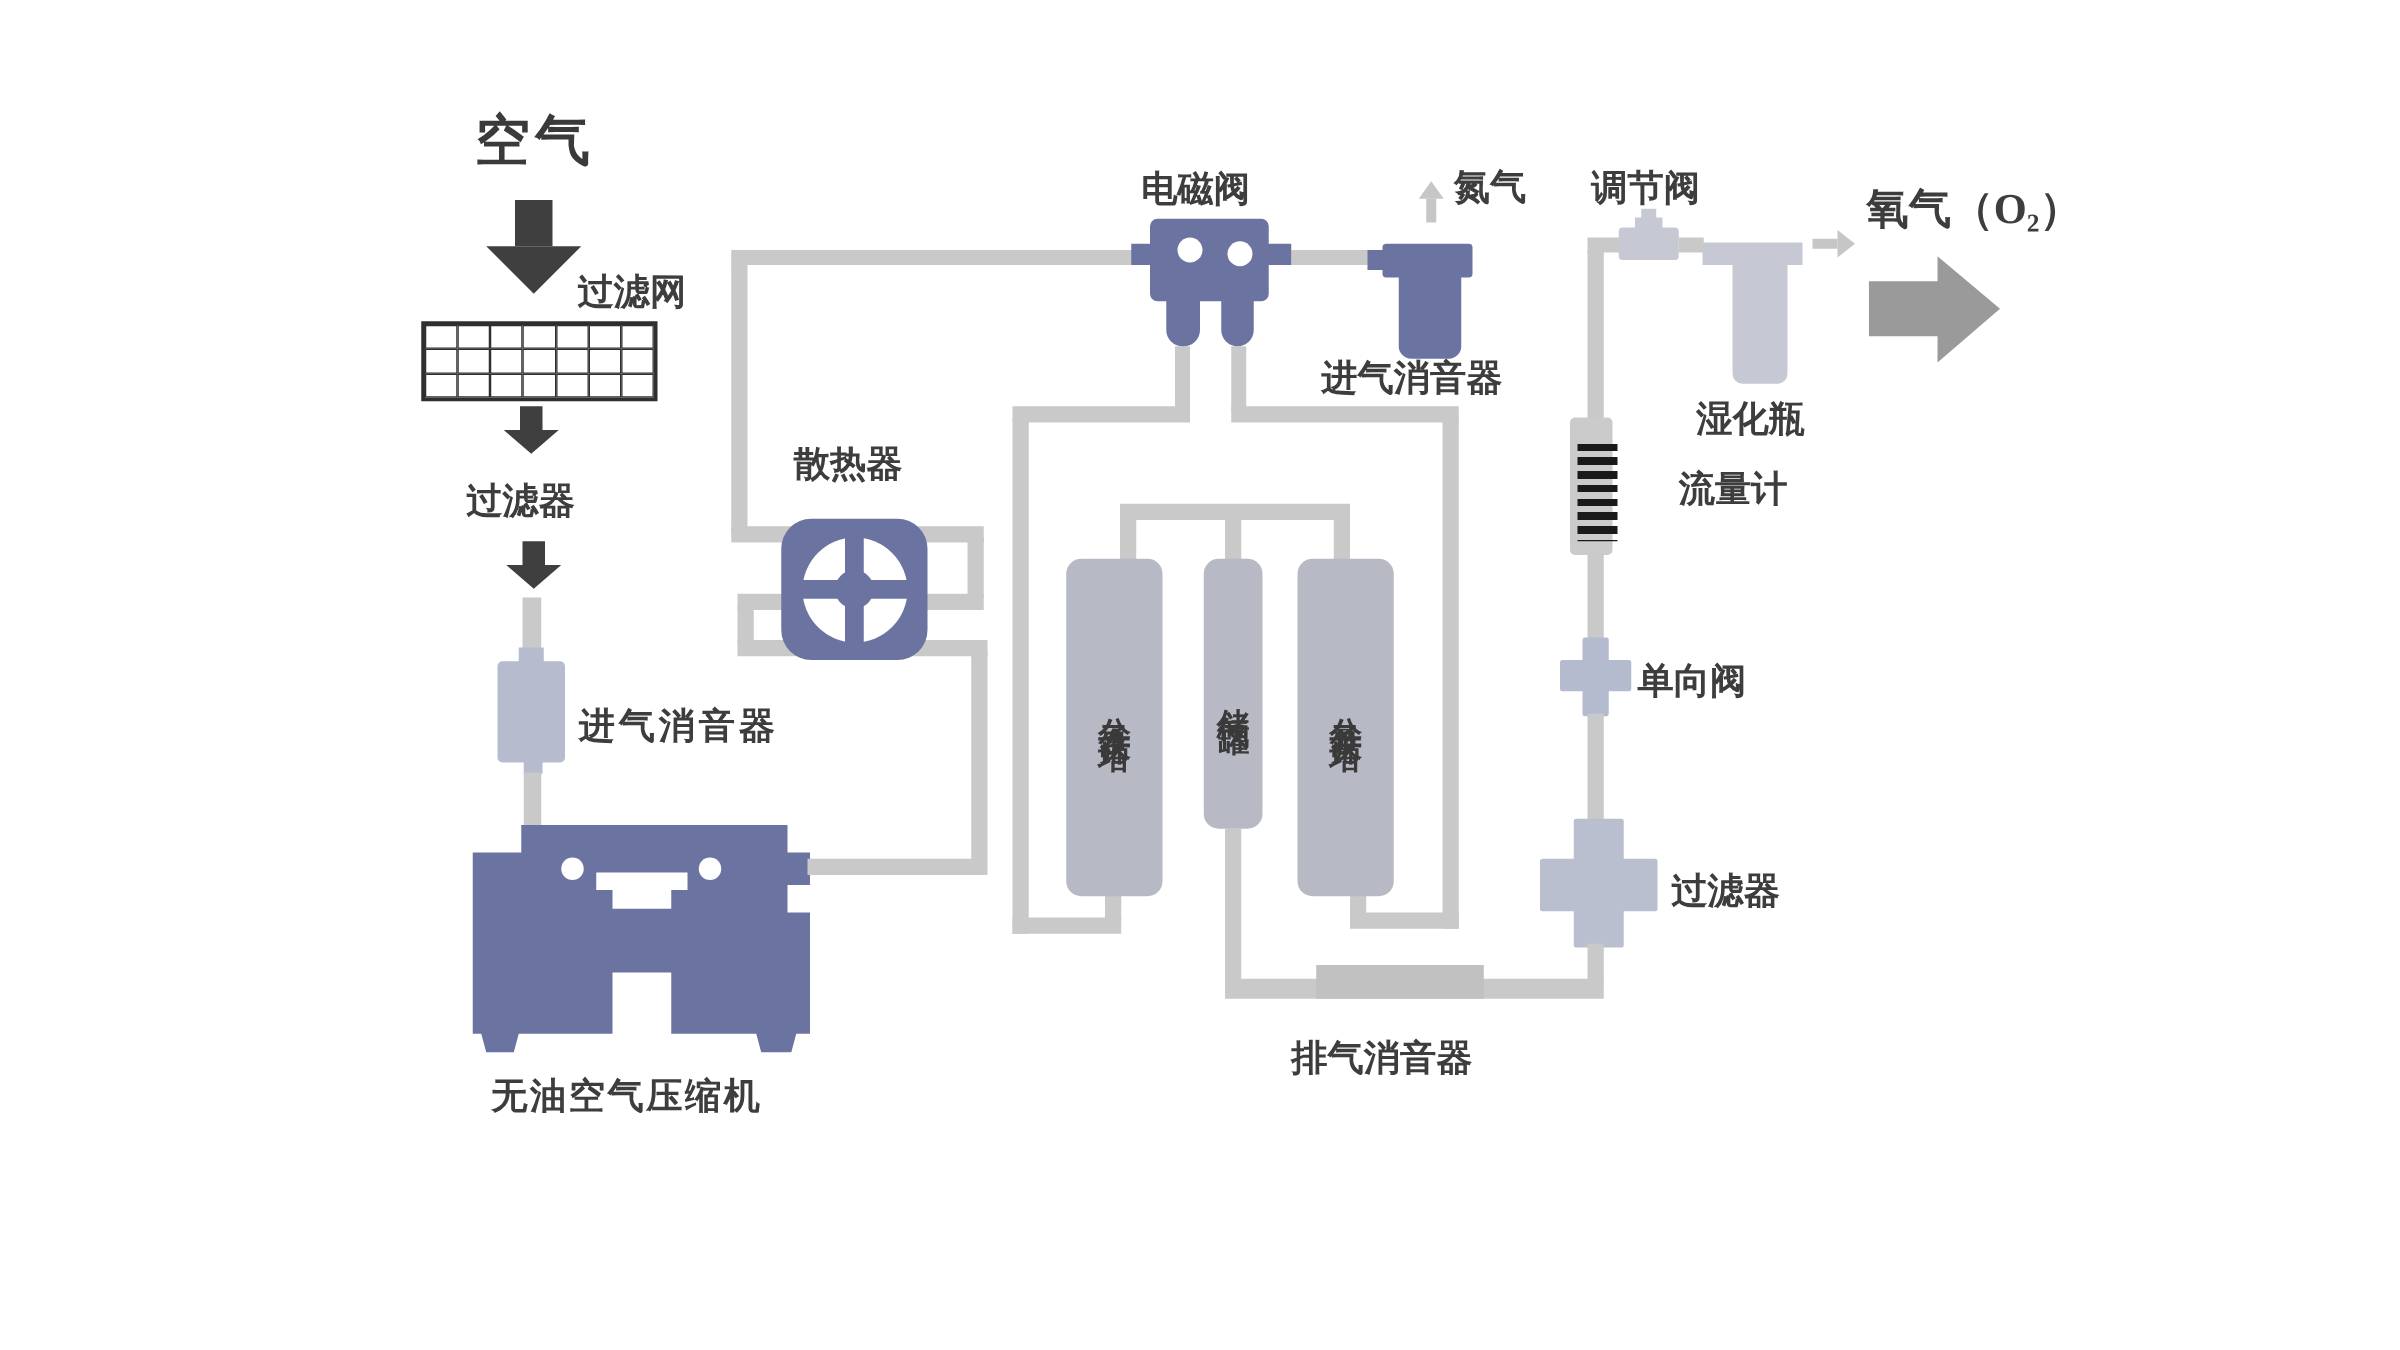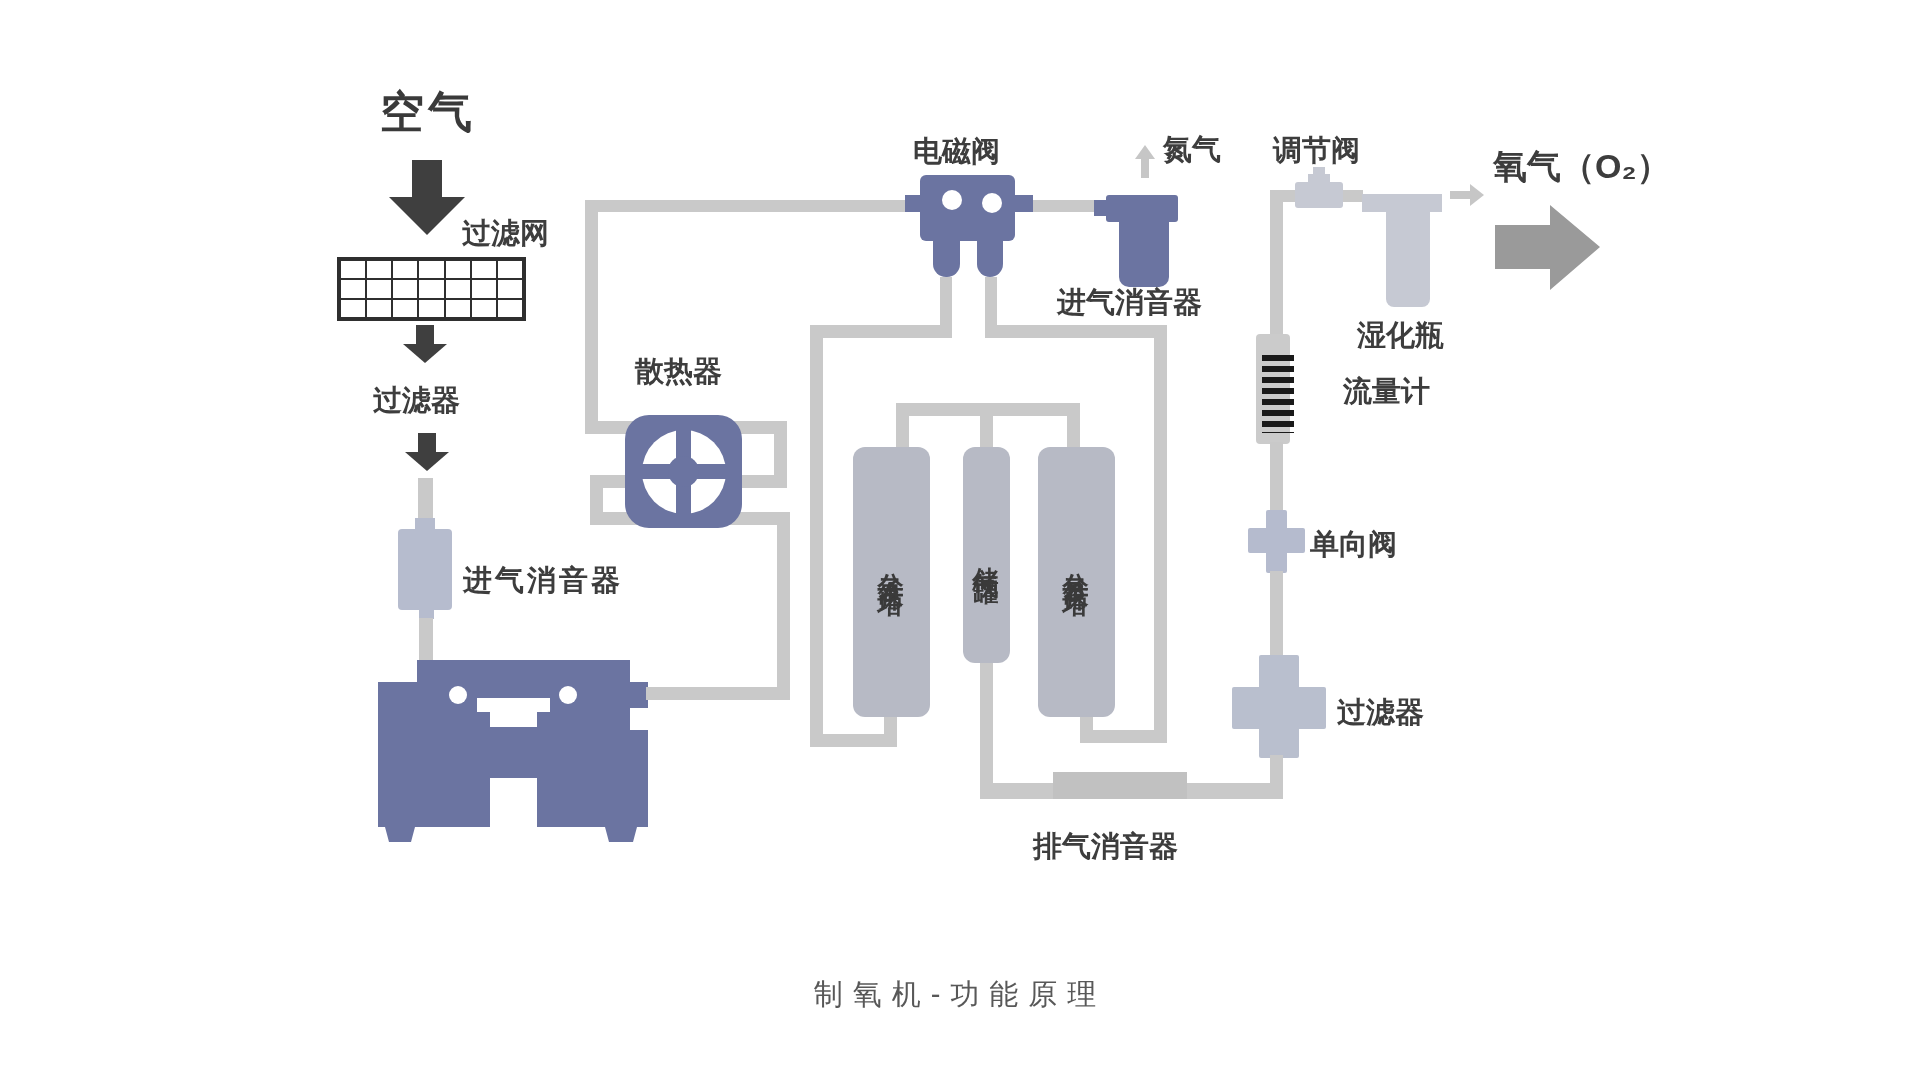--- a/index.html
+++ b/index.html
@@ -1,17 +1,17 @@
 <!DOCTYPE html>
 <html><head>
 <meta charset="utf-8">
 <style>
   html,body{margin:0;padding:0;background:#ffffff;}
   #stage{position:relative;width:1920px;height:1080px;background:#ffffff;overflow:hidden;
-         font-family:Liberation Sans, sans-serif;}
+         font-family:Liberation Serif, serif;}
   .abs{position:absolute;}
   .pipe{position:absolute;background:#c9c9c9;}
   .lbl{position:absolute;color:#3d3d3d;font-weight:bold;font-size:29px;white-space:nowrap;}
   .lbl-big{font-size:44px;letter-spacing:4px;color:#3a3a3a;}
   .lbl-o2{font-size:34px;}
   .dark{background:#6b74a1;}
   .darrow{position:absolute;}
   .darrow .stem{margin:0 auto;background:#3f3f3f;}
   .darrow .head{width:0;height:0;margin:0 auto;border-left-color:transparent !important;
                 border-right-color:transparent !important;border-bottom:none;}
@@ -86,20 +86,21 @@
   <div class="pipe" style="left:419px;top:618px;width:14px;height:62px;"></div>
 
   <svg class="abs" style="left:378px;top:655px;" width="270" height="187" viewBox="0 0 270 187">
     <path fill="#6b74a1" d="M0,27 L39,27 L39,5 L252,5 L252,27 L270,27 L270,172 L259,172 L255,187 L231,187 L227,172 L159,172 L159,123 L112,123 L112,172 L37,172 L33,187 L11,187 L7,172 L0,172 Z"></path>
     <rect x="99" y="43" width="73" height="14" fill="#ffffff"></rect>
     <rect x="112" y="57" width="47" height="15" fill="#ffffff"></rect>
     <rect x="252" y="53" width="18" height="22" fill="#ffffff"></rect>
     <circle cx="80" cy="40" r="9" fill="#ffffff"></circle>
     <circle cx="190" cy="40" r="9" fill="#ffffff"></circle>
   </svg>
+  <div class="lbl" style="left:393px;top:857px;letter-spacing:2px;">无油空气压缩机</div>
 
   <div class="pipe" style="left:585px;top:200px;width:322px;height:12px;"></div>
   <div class="pipe" style="left:585px;top:210px;width:13px;height:217px;"></div>
   <div class="pipe" style="left:585px;top:421px;width:202px;height:13px;"></div>
   <div class="pipe" style="left:774px;top:430px;width:13px;height:48px;"></div>
   <div class="pipe" style="left:590px;top:475px;width:197px;height:13px;"></div>
   <div class="pipe" style="left:590px;top:485px;width:13px;height:30px;"></div>
   <div class="pipe" style="left:590px;top:512px;width:200px;height:13px;"></div>
   <div class="pipe" style="left:777px;top:520px;width:13px;height:180px;"></div>
   <div class="pipe" style="left:646px;top:687px;width:138px;height:13px;"></div>
@@ -202,15 +203,14 @@
   <div class="lbl" style="left:1310px;top:525px;">单向阀</div>
 
   <div class="pipe" style="left:1270px;top:571px;width:13px;height:88px;"></div>
 
   <div class="abs" style="left:1259px;top:655px;width:40px;height:103px;background:#b9bfce;border-radius:2px;"></div>
   <div class="abs" style="left:1232px;top:687px;width:94px;height:42px;background:#b9bfce;border-radius:2px;"></div>
   <div class="lbl" style="left:1337px;top:693px;">过滤器</div>
 
   <div class="pipe" style="left:1270px;top:755px;width:13px;height:30px;"></div>
 
-  <div class="title">制氧机-功能原理</div>
 
 </div>
 
 </body></html>

